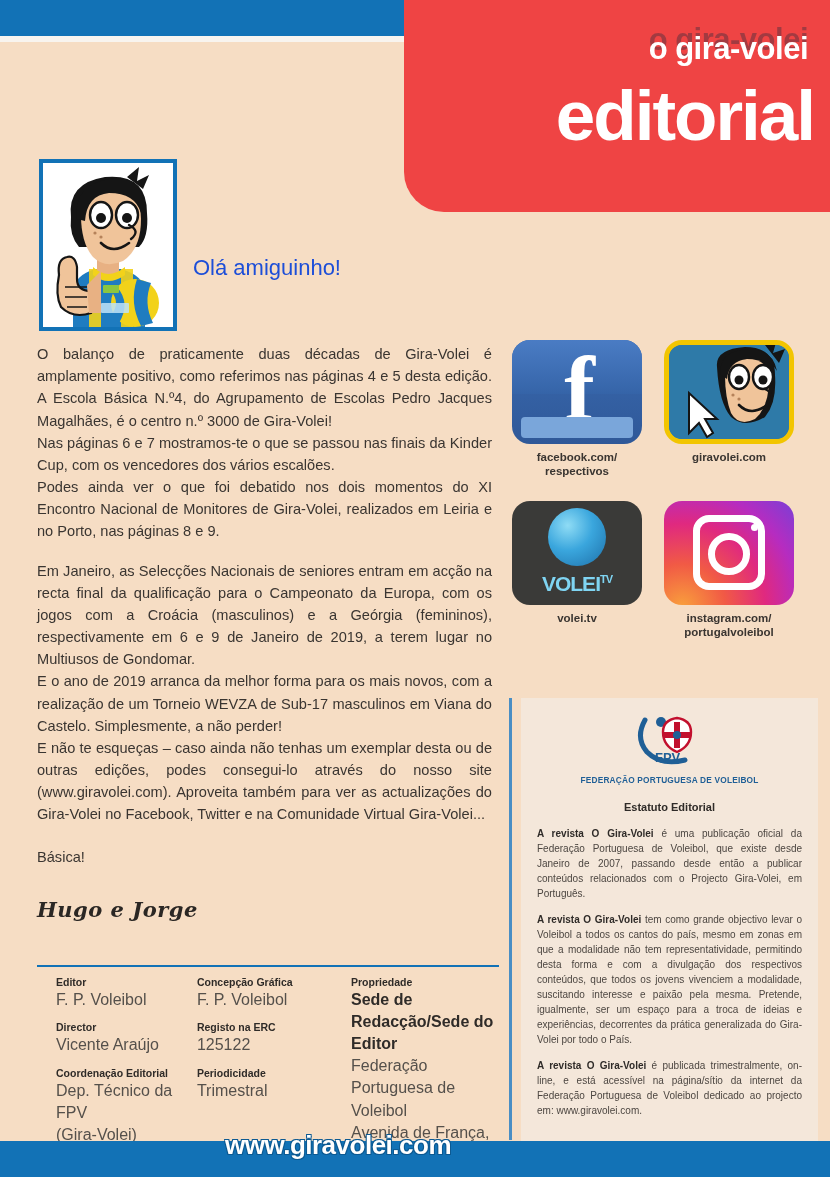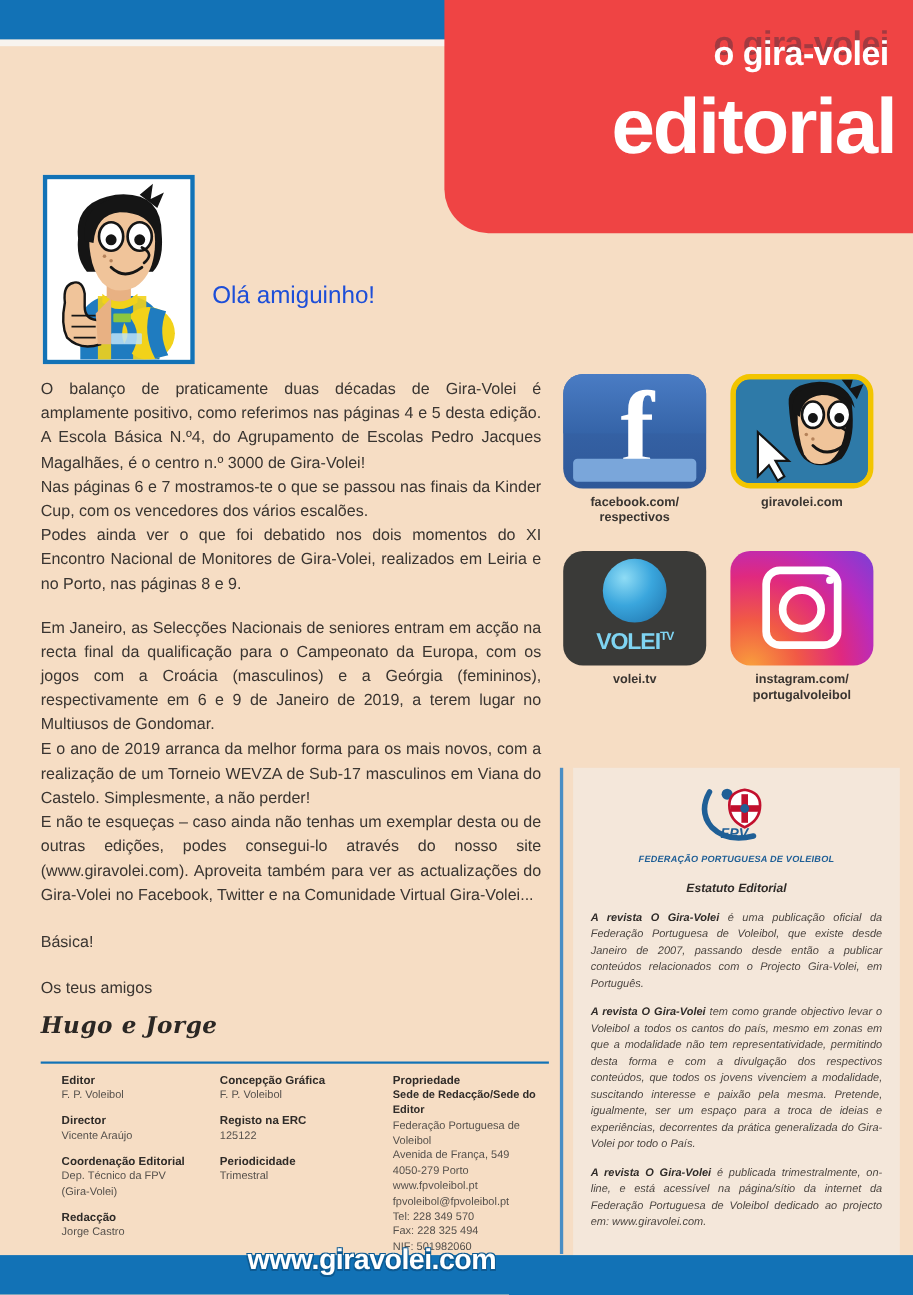--- a/index.html
+++ b/index.html
@@ -74,21 +74,21 @@
     padding-bottom:3px;
   }
   .ficha-rule{height:2px;background:#1272b6;width:462px;}
   .ficha-cols{display:flex;gap:0;margin-top:8px;}
   .fcol{box-sizing:border-box;}
   .fcol.c1{width:150px;margin-left:19px;}
   .fcol.c2{width:164px;}
   .fcol.c3{width:148px;}
   .fblock{margin-bottom:9px;}
   .fblock .k{font-weight:bold;font-size:10.5px;color:#2f2b28;line-height:1.35;}
-  .fblock .v{font-size:10px;color:#55504b;line-height:1.38;}
+  .fblock .v{font-size:16px;color:#55504b;line-height:1.38;}
   .fblock .v.bold{font-weight:bold;color:#2f2b28;}
 
   
   .social-wrap{position:absolute;left:512px;top:340px;width:300px;}
   .social-row{display:flex;gap:22px;margin-bottom:10px;}
   .social-item{width:130px;text-align:center;}
   .icon-box{width:130px;height:104px;border-radius:18px;overflow:hidden;position:relative;display:block;}
   .social-cap{
     font-size:11.5px;font-weight:bold;color:#3a3531;
     line-height:1.25;margin-top:6px;
@@ -125,21 +125,21 @@
   .vtv .vtext{position:absolute;left:0;bottom:9px;width:100%;text-align:center;
      color:#7fd4f2;font-weight:bold;font-size:21px;letter-spacing:-1px;
      font-family:"Liberation Sans",sans-serif;}
   .vtv .vtext sup{font-size:11px;}
 
   
   .vdivider{position:absolute;left:509px;top:698px;width:3px;height:442px;background:#4a8ec4;}
   .estatuto{
     position:absolute;left:521px;top:698px;width:297px;height:464px;
     background:#f4e7da;
-    padding:10px 16px 12px 16px;box-sizing:border-box;font-style:italic;
+    padding:10px 16px 12px 16px;box-sizing:border-box;
   }
   .fpv-logo{width:100%;text-align:center;margin-top:4px;}
   .fpv-name{
     text-align:center;font-size:8.3px;font-weight:bold;color:#1f5f96;
     letter-spacing:.2px;margin-top:3px;
   }
   .est-title{
     text-align:center;font-size:11px;font-weight:bold;color:#2f2b28;margin-top:16px;
   }
   .est-body{margin-top:13px;}
@@ -221,21 +221,20 @@
     <p>Nas páginas 6 e 7 mostramos-te o que se passou nas finais da Kinder Cup, com os vencedores dos vários escalões.</p>
     <p>Podes ainda ver o que foi debatido nos dois momentos do XI Encontro Nacional de Monitores de Gira-Volei, realizados em Leiria e no Porto, nas páginas 8 e 9.</p>
     <p class="gap">Em Janeiro, as Selecções Nacionais de seniores entram em acção na recta final da qualificação para o Campeonato da Europa, com os jogos com a Croácia (masculinos) e a Geórgia (femininos), respectivamente em 6 e 9 de Janeiro de 2019, a terem lugar no Multiusos de Gondomar.</p>
     <p>E o ano de 2019 arranca da melhor forma para os mais novos, com a realização de um Torneio WEVZA de Sub-17 masculinos em Viana do Castelo. Simplesmente, a não perder!</p>
     <p>E não te esqueças – caso ainda não tenhas um exemplar desta ou de outras edições, podes consegui-lo através do nosso site (www.giravolei.com). Aproveita também para ver as actualizações do Gira-Volei no Facebook, Twitter e na Comunidade Virtual Gira-Volei...</p>
   </div>
 
   <div class="signoff">
     <div>Básica!</div>
     <div class="spacer"></div>
-    <div>Os teus amigos</div>
     <div class="sig-name">Hugo e Jorge</div>
   </div>
 
   <div class="ficha">
     <div class="ficha-rule"></div>
     <div class="ficha-cols">
       <div class="fcol c1">
           <div class="fblock">
             <div class="k">Editor</div>
             <div class="v">F. P. Voleibol</div>

